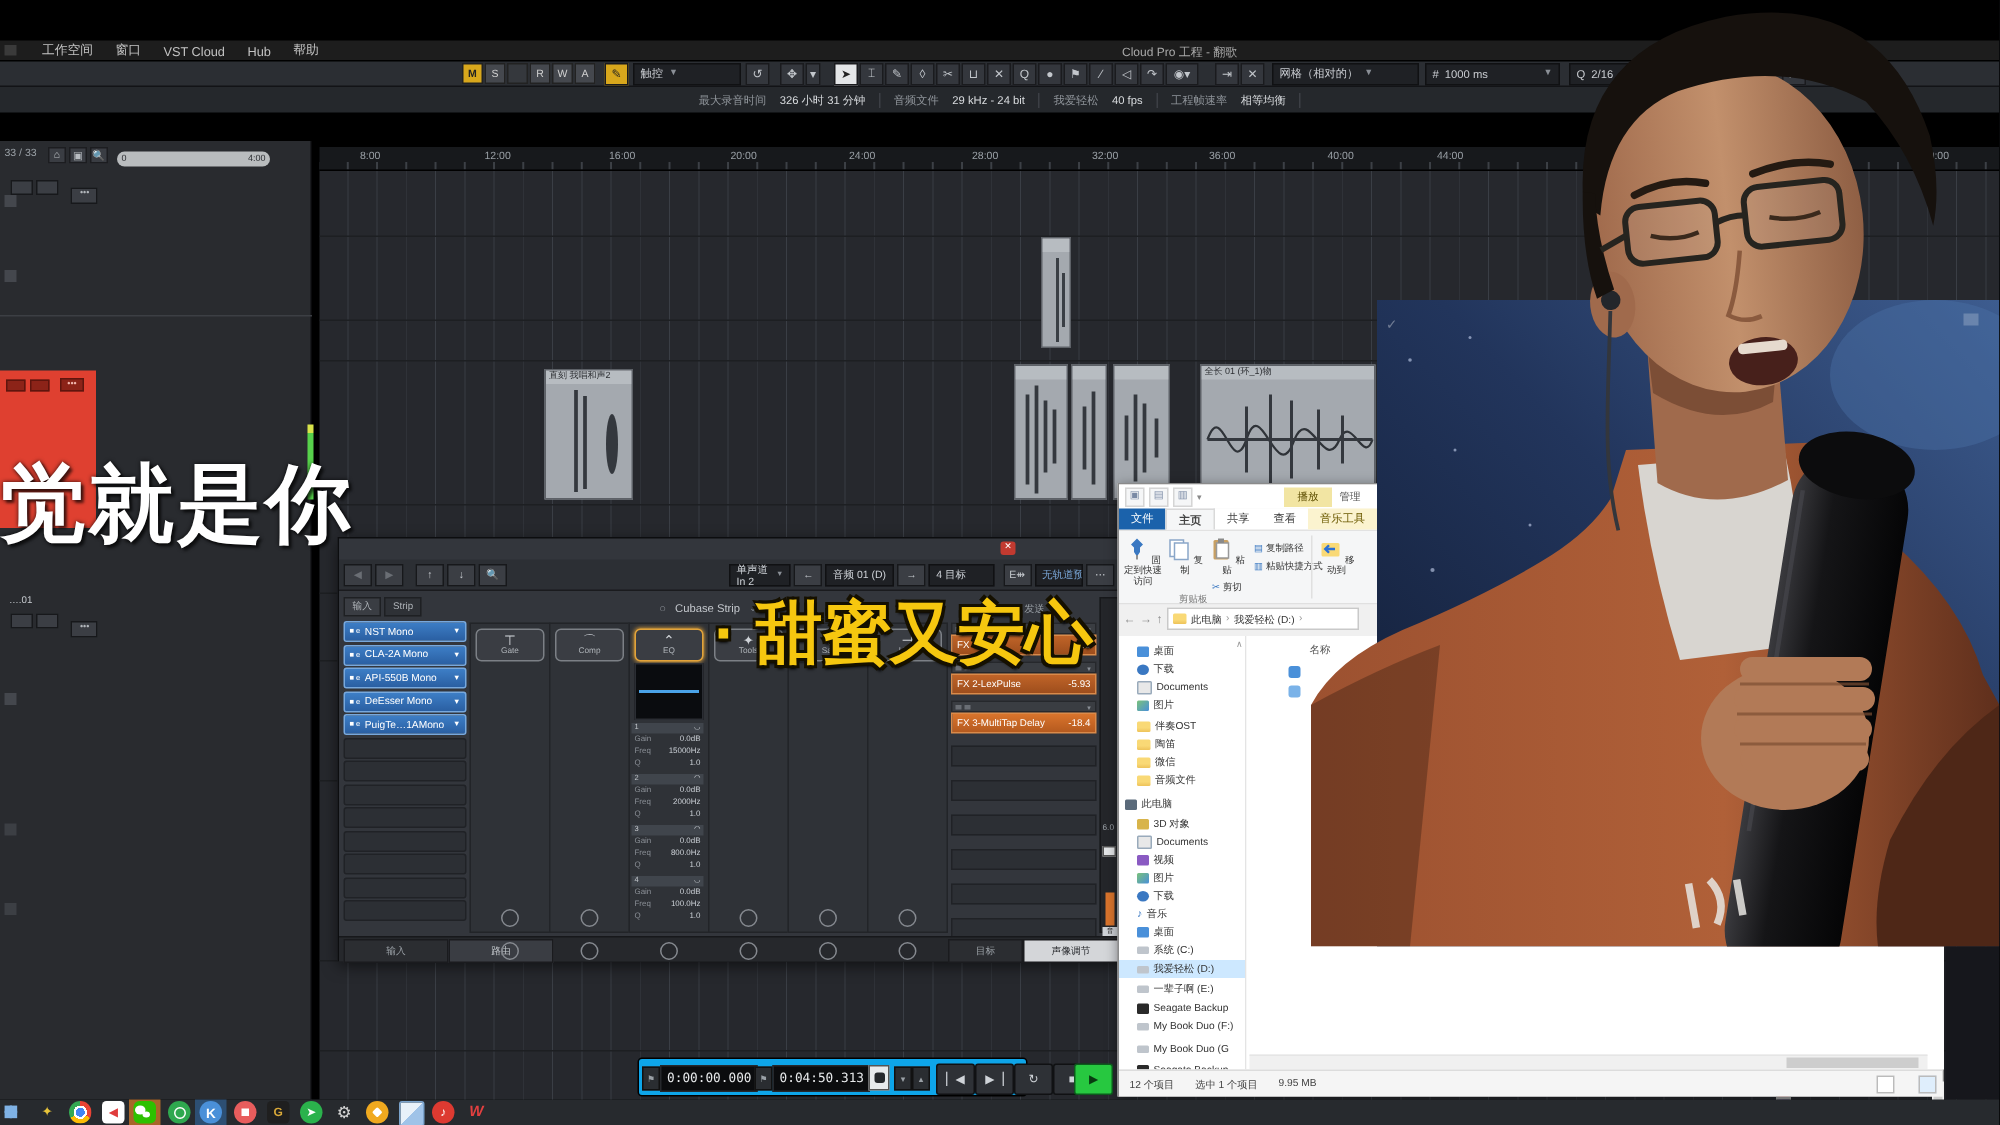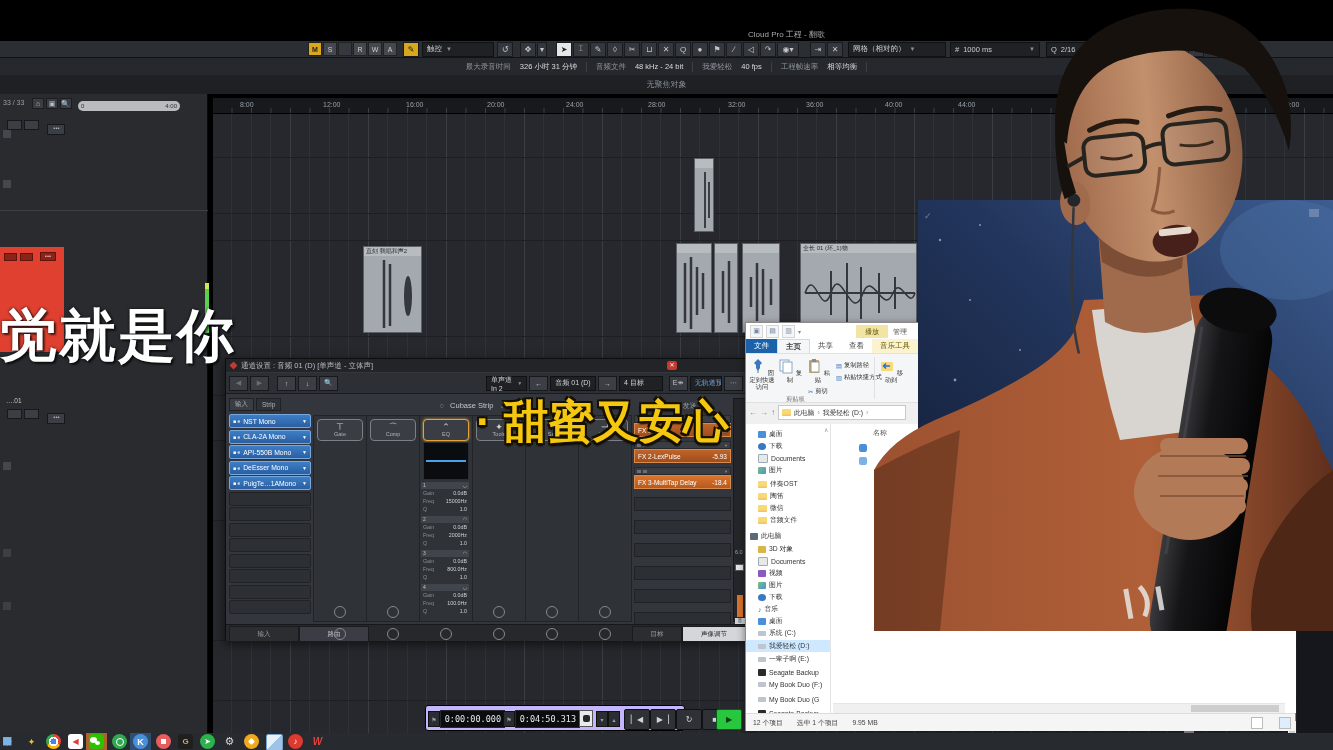--- a/index.html
+++ b/index.html
@@ -100,34 +100,42 @@
   .colhead{position:absolute;left:42px;top:4px;color:#555;font-size:7px;border-right:1px solid #eee;padding-right:30px}
   .frow{position:absolute;left:353px;width:104px;height:11px;display:flex;align-items:center;gap:3px;font-size:6.6px;color:#222;white-space:nowrap;overflow:hidden}
   .zipic{width:8px;height:9px;flex:0 0 auto;background:linear-gradient(#8a6ab8 0 33%,#d8c23a 33% 66%,#c04038 66% 100%);border:0.5px solid #777}
   .vscroll{position:absolute;left:457px;top:297px;width:8px;height:81px;background:#f0f0f0}
   .vthumb{position:absolute;left:1px;top:10px;width:6px;height:30px;background:#cdcdcd}
   .hscroll{position:absolute;left:2px;top:279px;width:452px;height:9px;background:#f0f0f0;border-top:1px solid #e5e5e5}
   .hthumb{position:absolute;left:358px;top:1px;width:88px;height:7px;background:#cdcdcd}
   .ex-status{left:0;top:390px;width:100%;height:18px;background:#f5f5f5;border-top:1px solid #dcdcdc;display:flex;align-items:center;gap:14px;padding-left:7px;font-size:6.8px;color:#444}
   .viewbtn{width:10px;height:10px;border:1px solid #bbb;background:#fff}
   
-  .transport{left:425px;top:705px;width:260px;height:26px;background:#c4b5fd;border:1px solid #000;border-radius:3px;z-index:6}
+  .transport{left:425px;top:705px;width:260px;height:26px;background:#0ea5e9;border:1px solid #000;border-radius:3px;z-index:6}
   .tfield{position:absolute;top:4px;height:16px;background:#0b0c0e;border:1px solid #26282c;color:#e8eaec;font-family:"DejaVu Sans Mono","Liberation Mono",monospace;font-size:8.5px;display:flex;align-items:center;justify-content:flex-end;padding-right:3px}
   .tsmall{position:absolute;top:5px;width:10px;height:14px;background:#2a2d31;border:1px solid #111;color:#9aa0a6;font-size:6px;display:flex;align-items:center;justify-content:center}
   .tbig{position:absolute;top:3px;width:24px;height:19px;background:#2e3136;border:1px solid #101113;color:#cfd3d8;font-size:8px;display:flex;align-items:center;justify-content:center;border-radius:2px}
   .taskbar{left:0;top:733px;width:1333px;height:17px;background:#272a2e;z-index:7}
   .tico{position:absolute;top:1px;width:15px;height:15px;border-radius:3px;display:flex;align-items:center;justify-content:center;font-size:9px;color:#fff}
   .tihl{position:absolute;top:0;width:21px;height:17px}
   .cornershadow{left:1297px;top:631px;width:36px;height:102px;background:#16171c;z-index:5}
 </style>
 </head>
 <body>
 
 <div class="stage">
 
+  <div class="ab menubar" style="top:27px">
+    <span class="ab" style="left:3px;top:3px;width:8px;height:7px;background:#3a3a3a"></span>
+    <span>工作空间</span>
+    <span>窗口</span>
+    <span>VST Cloud</span>
+    <span>Hub</span>
+    <span>帮助</span>
+  </div>
   <div class="ab titletext">Cloud Pro 工程 - 翻歌</div>
 
   <div class="ab toolbar">
     <div style="width:308px"></div>
     <span class="autob on">M</span>
     <span class="autob">S</span>
     <span class="autob" style="background:#35383d"></span>
     <span class="autob">R</span>
     <span class="autob">W</span>
     <span class="autob">A</span>
@@ -173,30 +181,29 @@
     <span class="tbtn">⚑</span>
     <span class="tbtn">e</span>
     <span class="tbtn" style="margin-left:4px">⊨</span>
   </div>
 
   <div class="ab infobar">
     <span class="lab">最大录音时间</span>
     <span class="val">326 小时 31 分钟</span>
     <span class="div"></span>
     <span class="lab">音频文件</span>
-    <span class="val">48 kHz - 24 bit</span>
+    <span class="val">29 kHz - 24 bit</span>
     <span class="div"></span>
     <span class="lab">我爱轻松</span>
     <span class="val">40 fps</span>
     <span class="div"></span>
     <span class="lab">工程帧速率</span>
     <span class="val">相等均衡</span>
     <span class="div"></span>
   </div>
-  <div class="ab focusbar">无聚焦对象</div>
 
   <div class="ab tracklist">
     <span class="ab tl-count">33 / 33</span>
     <span class="ab tl-ic" style="left:32px;top:4px">⌂</span>
     <span class="ab tl-ic" style="left:46px;top:4px">▣</span>
     <span class="ab tl-ic" style="left:60px;top:4px">🔍</span>
     <div class="ab overview">
       <span>0</span>
       <span>4:00</span>
     </div>
@@ -286,24 +293,20 @@
         <path d="M4,40 C14,12 20,68 30,40 C40,8 50,74 62,40 C72,16 82,64 92,40 C100,22 108,58 114,40" stroke="#2f3338" stroke-width="1.5" fill="none"></path>
         <path d="M4,40 L114,40 M30,18 L30,62 M46,10 L46,70 M60,14 L60,66 M78,20 L78,60 M94,24 L94,56" stroke="#34383e" stroke-width="2" fill="none"></path>
       </svg>
     </div>
   </div>
 
   <div class="ab sub-white">觉就是你</div>
   <div class="ab sub-yellow">· 甜蜜又安心</div>
 
   <div class="ab chwin">
-    <div class="ab chtitle">
-      <span class="diamond"></span>
-      <span>通道设置 : 音频 01 (D) [单声道 - 立体声]</span>
-    </div>
     <span class="ab closex">✕</span>
     <div class="ab chnav">
       <span class="chbtn" style="color:#6a6e74">◀</span>
       <span class="chbtn" style="color:#6a6e74">▶</span>
       <span class="chbtn" style="margin-left:6px">↑</span>
       <span class="chbtn">↓</span>
       <span class="chbtn">🔍</span>
       <span class="chfield" style="margin-left:146px;width:56px;justify-content:space-between">
           <span>单声道 In 2</span>
           <span style="color:#8a8f96;font-size:5px">▼</span>

